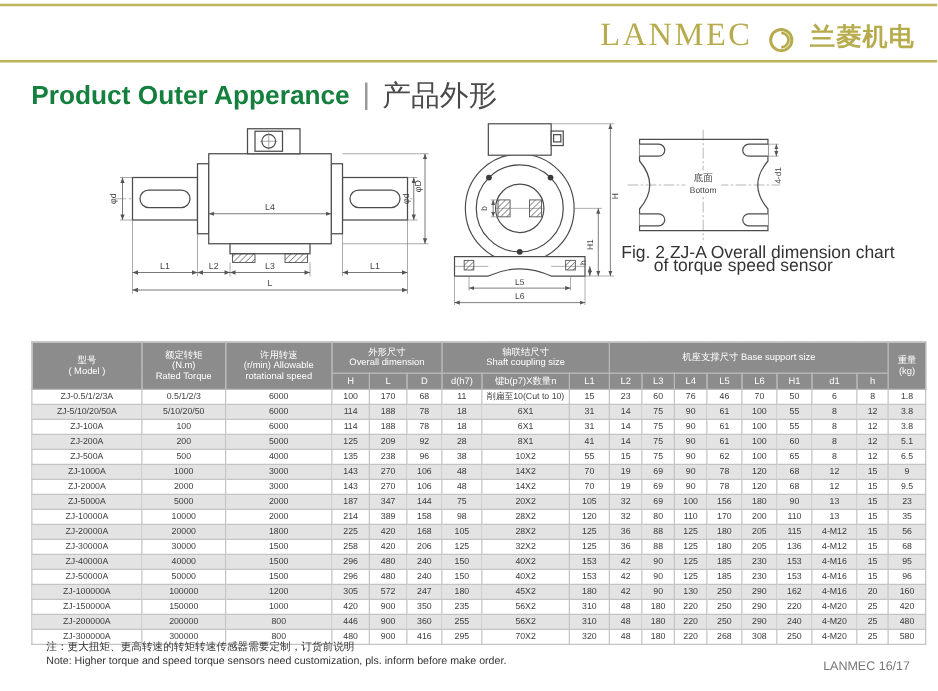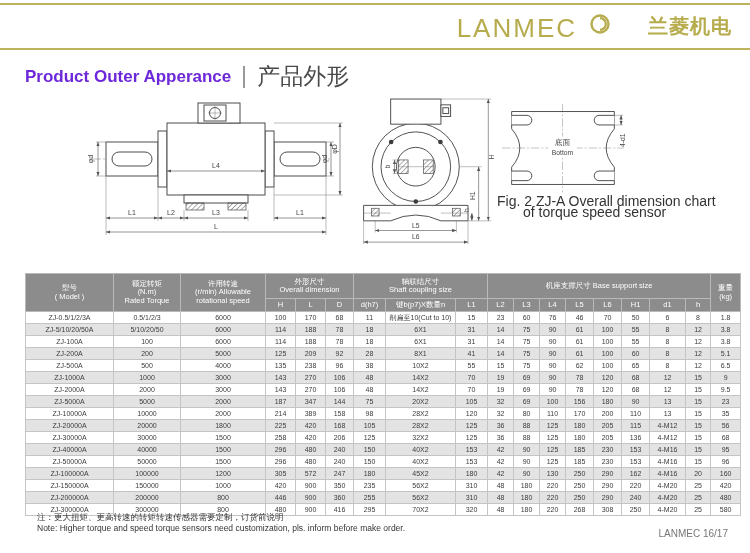--- a/index.html
+++ b/index.html
@@ -5,26 +5,26 @@
   * { margin:0; padding:0; box-sizing:border-box; }
   html,body { background:#fff; }
   .page {
     position:relative; width:750px; height:553px; background:#fff;
     font-family:"Liberation Sans", sans-serif; overflow:hidden; color:#3c3c3c;
   }
   .gold-rule { position:absolute; left:0; right:0; height:2px; background:#bdb35c; }
   .rule-top { top:3px; }
   .rule-under-logo { top:48px; }
 
-  .logo { position:absolute; top:13px; right:18px; display:flex; align-items:flex-start; gap:12px; }
+  .logo { position:absolute; top:13px; right:18px; display:flex; align-items:flex-end; gap:12px;font-family:Liberation Serif, serif; }
   .logo-en { font-size:26px; letter-spacing:2px; color:#b7ac4d; font-weight:500; }
-  .logo-cn { font-size:20px; font-weight:bold; color:#b7ac4d; letter-spacing:1px;margin-left:25px; }
+  .logo-cn { font-size:20px; font-weight:bold; color:#b7ac4d; letter-spacing:1px; }
 
   .title-row { position:absolute; top:61px; left:25px; display:flex; align-items:center; }
-  .title-en { font-size:17px; font-weight:bold; color:#6d28d9; }
+  .title-en { font-size:21px; font-weight:bold; color:#15803d; }
   .title-div { width:2px; height:22px; background:#9a9a9a; margin:0 12px; }
   .title-cn { font-size:23px; color:#4a4a4a; }
 
   .drawing { position:absolute; }
   .svg1 { left:86px; top:97px; }
   .svg2 { left:352px; top:97px; }
   .svg3 { left:498px; top:100px; }
 
   .ol  { fill:none; stroke:#4c4c4c; stroke-width:1; }
   .olf { fill:#fff;  stroke:#4c4c4c; stroke-width:1; }

